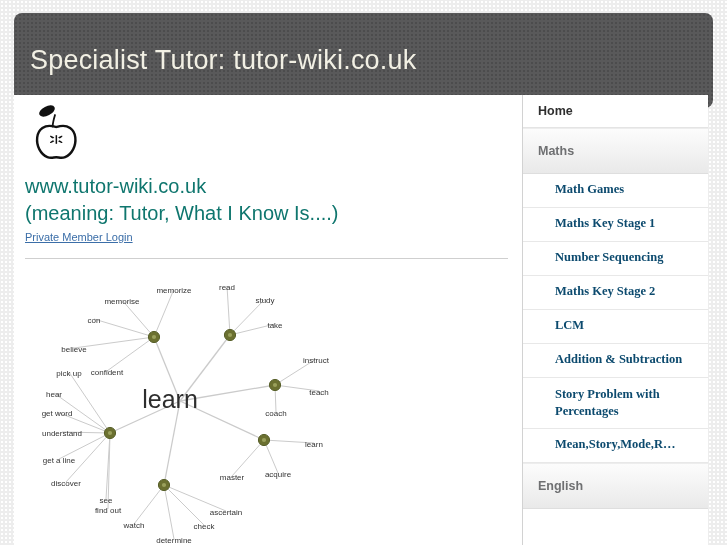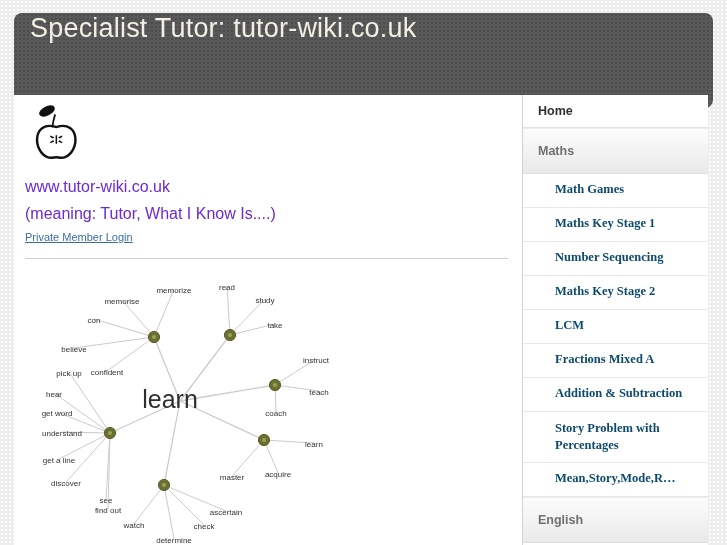--- a/index.html
+++ b/index.html
@@ -24,20 +24,21 @@
     left: 14px;
     top: 13px;
     width: 699px;
     height: 95px;
     box-sizing: border-box;
     border-radius: 8px;
     background-color: #59595a;
     background-image: radial-gradient(#4c4c4d 1px, transparent 1.2px);
     background-size: 4px 4px;
     display: flex;
+    align-items: center;
   }
   #site-title {
     color: #f2f0e4;
     font-size: 27px;
     font-weight: 400;
     letter-spacing: .2px;
     padding-left: 16px;
     white-space: nowrap;
   }
 
@@ -73,22 +74,22 @@
     height: 60px;
   }
 
   #intro-text {
     position: absolute;
     left: 11px;
     top: 78px;
     width: 480px;
   }
   .intro-line {
-    font-size: 16px;
-    color: #6d28d9;
+    font-size: 20px;
+    color: #0f766e;
     line-height: 27px;
     white-space: nowrap;
   }
   #member-login {
     display: inline-block;
     margin-top: 3px;
     font-size: 11px;
     color: #3b6ea8;
     cursor: pointer;
   }
@@ -293,20 +294,19 @@
   </div>
 
   <nav id="sidebar">
       <div class="nav-item top">Home</div>
       <div class="nav-item section">Maths</div>
       <div class="nav-item sub">Math Games</div>
       <div class="nav-item sub">Maths Key Stage 1</div>
       <div class="nav-item sub">Number Sequencing</div>
       <div class="nav-item sub">Maths Key Stage 2</div>
       <div class="nav-item sub">LCM</div>
-      <div class="nav-item sub">Fractions Mixed A</div>
       <div class="nav-item sub">Addition &amp; Subtraction</div>
       <div class="nav-item sub multiline">Story Problem with Percentages</div>
       <div class="nav-item sub">Mean,Story,Mode,R…</div>
       <div class="nav-item section">English</div>
     </nav>
 
 </div>
 
 </body></html>

